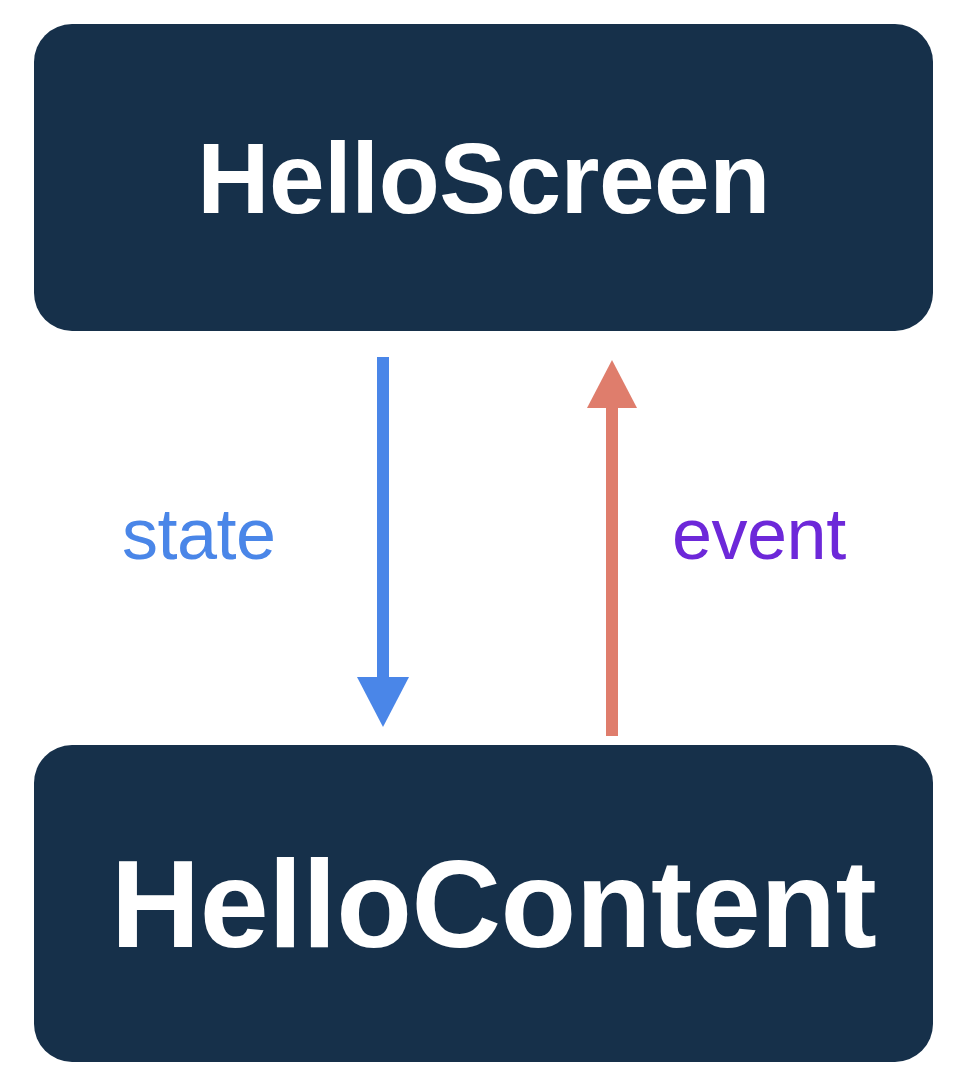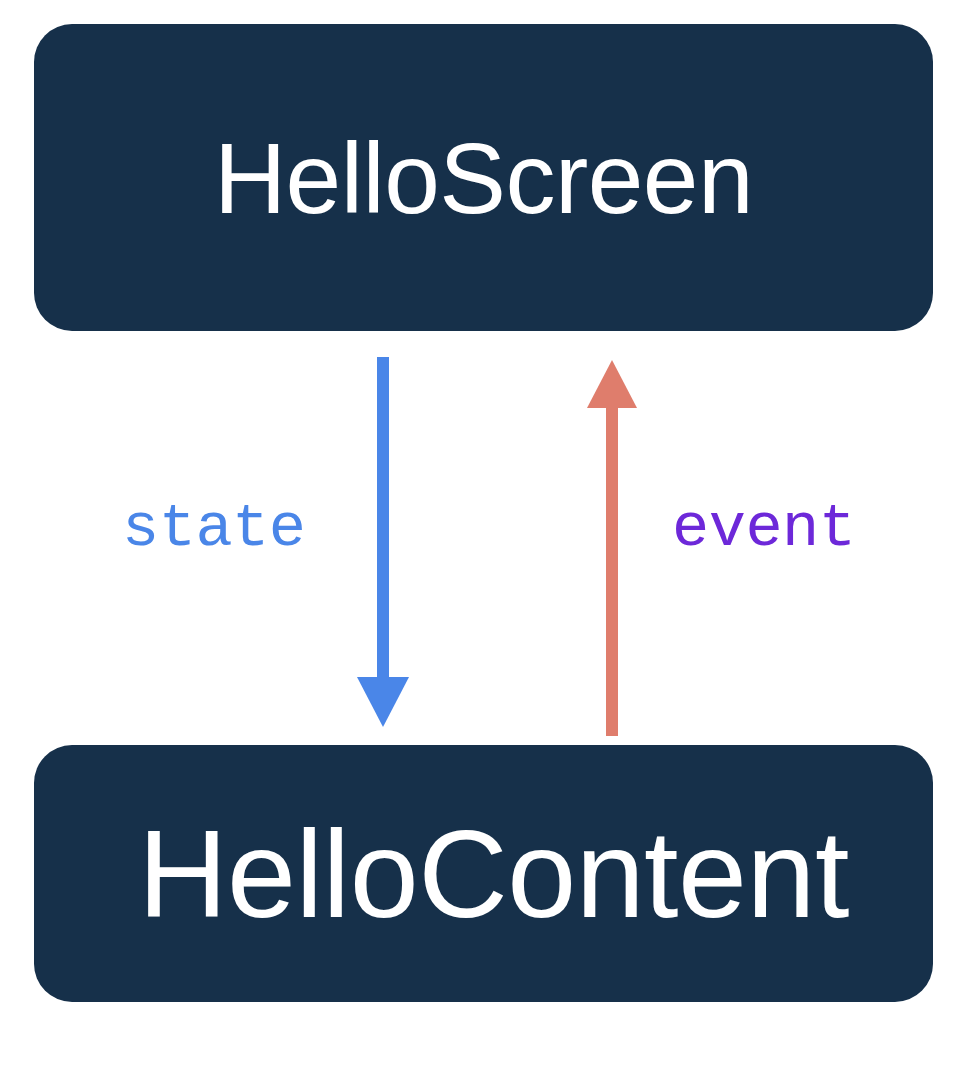--- a/index.html
+++ b/index.html
@@ -26,63 +26,63 @@
     box-sizing: border-box;
     display: flex;
     align-items: center;
     justify-content: center;
     background: #16304a;
     border-radius: 38px;
   }
   .node-label {
     color: #ffffff;
     font-family: "Liberation Sans", sans-serif;
-    font-weight: 400;
+    font-weight: 700;
     letter-spacing: -0.5px;
     white-space: nowrap;
     line-height: 1;
   }
 
   #node-top {
     left: 34px;
     top: 24px;
     width: 899px;
     height: 307px;
   }
   #node-top .node-label {
     font-size: 100px;
   }
 
   #node-bottom {
     left: 34px;
     top: 745px;
     width: 899px;
-    height: 257px;
+    height: 317px;
     padding-left: 20px;
   }
   #node-bottom .node-label {
     font-size: 124px;
   }
 
   
   .arrow-svg {
     position: absolute;
     left: 0;
     top: 0;
     width: 958px;
     height: 1078px;
     pointer-events: none;
   }
 
   
   .edge-label {
     position: absolute;
-    font-family: Liberation Mono, monospace;
+    font-family: Liberation Sans, sans-serif;
     font-weight: 400;
-    font-size: 62px;
+    font-size: 72px;
     line-height: 1;
     white-space: nowrap;
     letter-spacing: -0.5px;
   }
   #label-state {
     left: 122px;
     top: 498px;
     color: #4a86e8;
   }
   #label-event {

